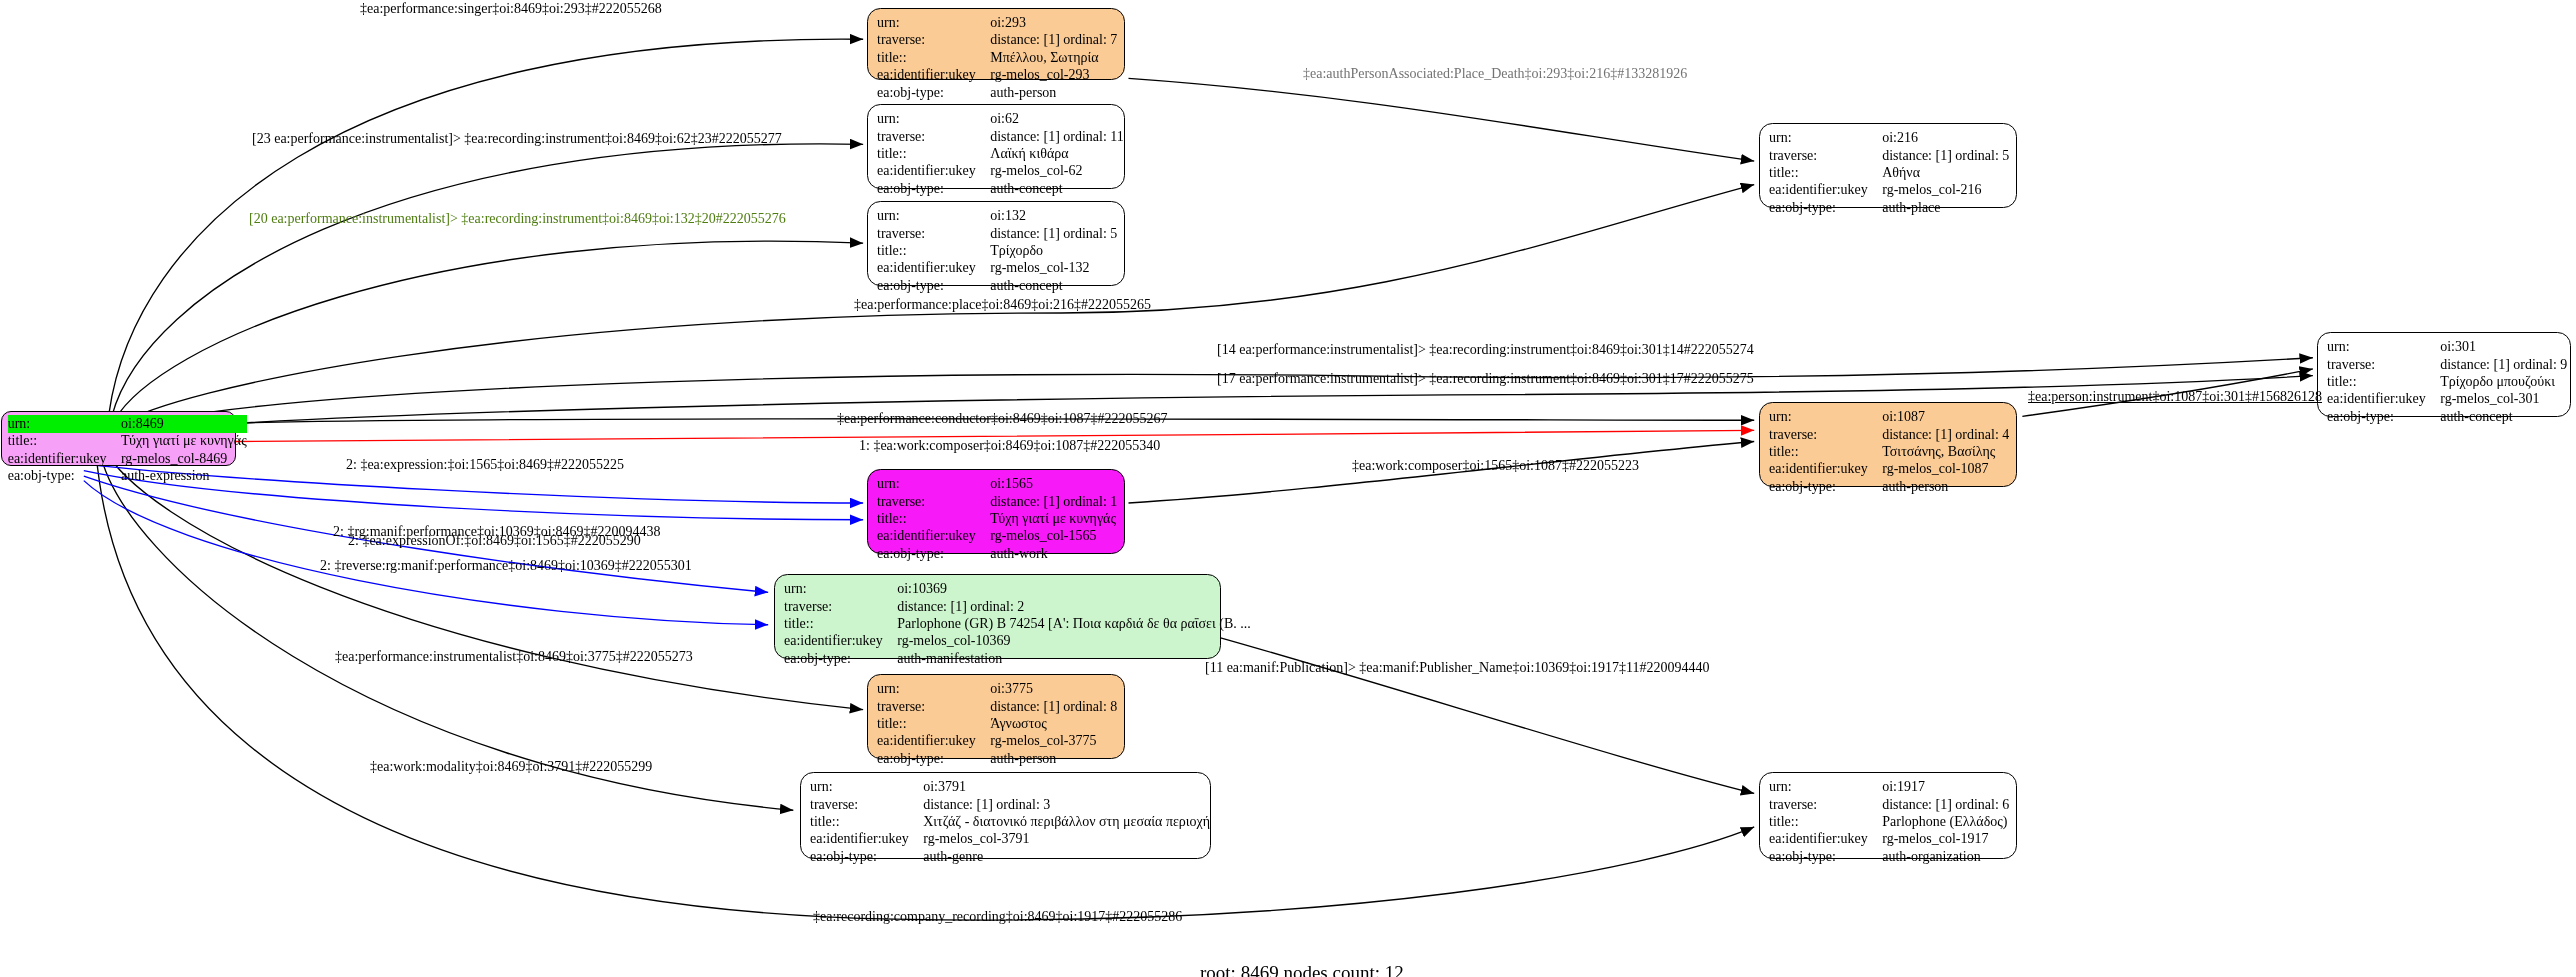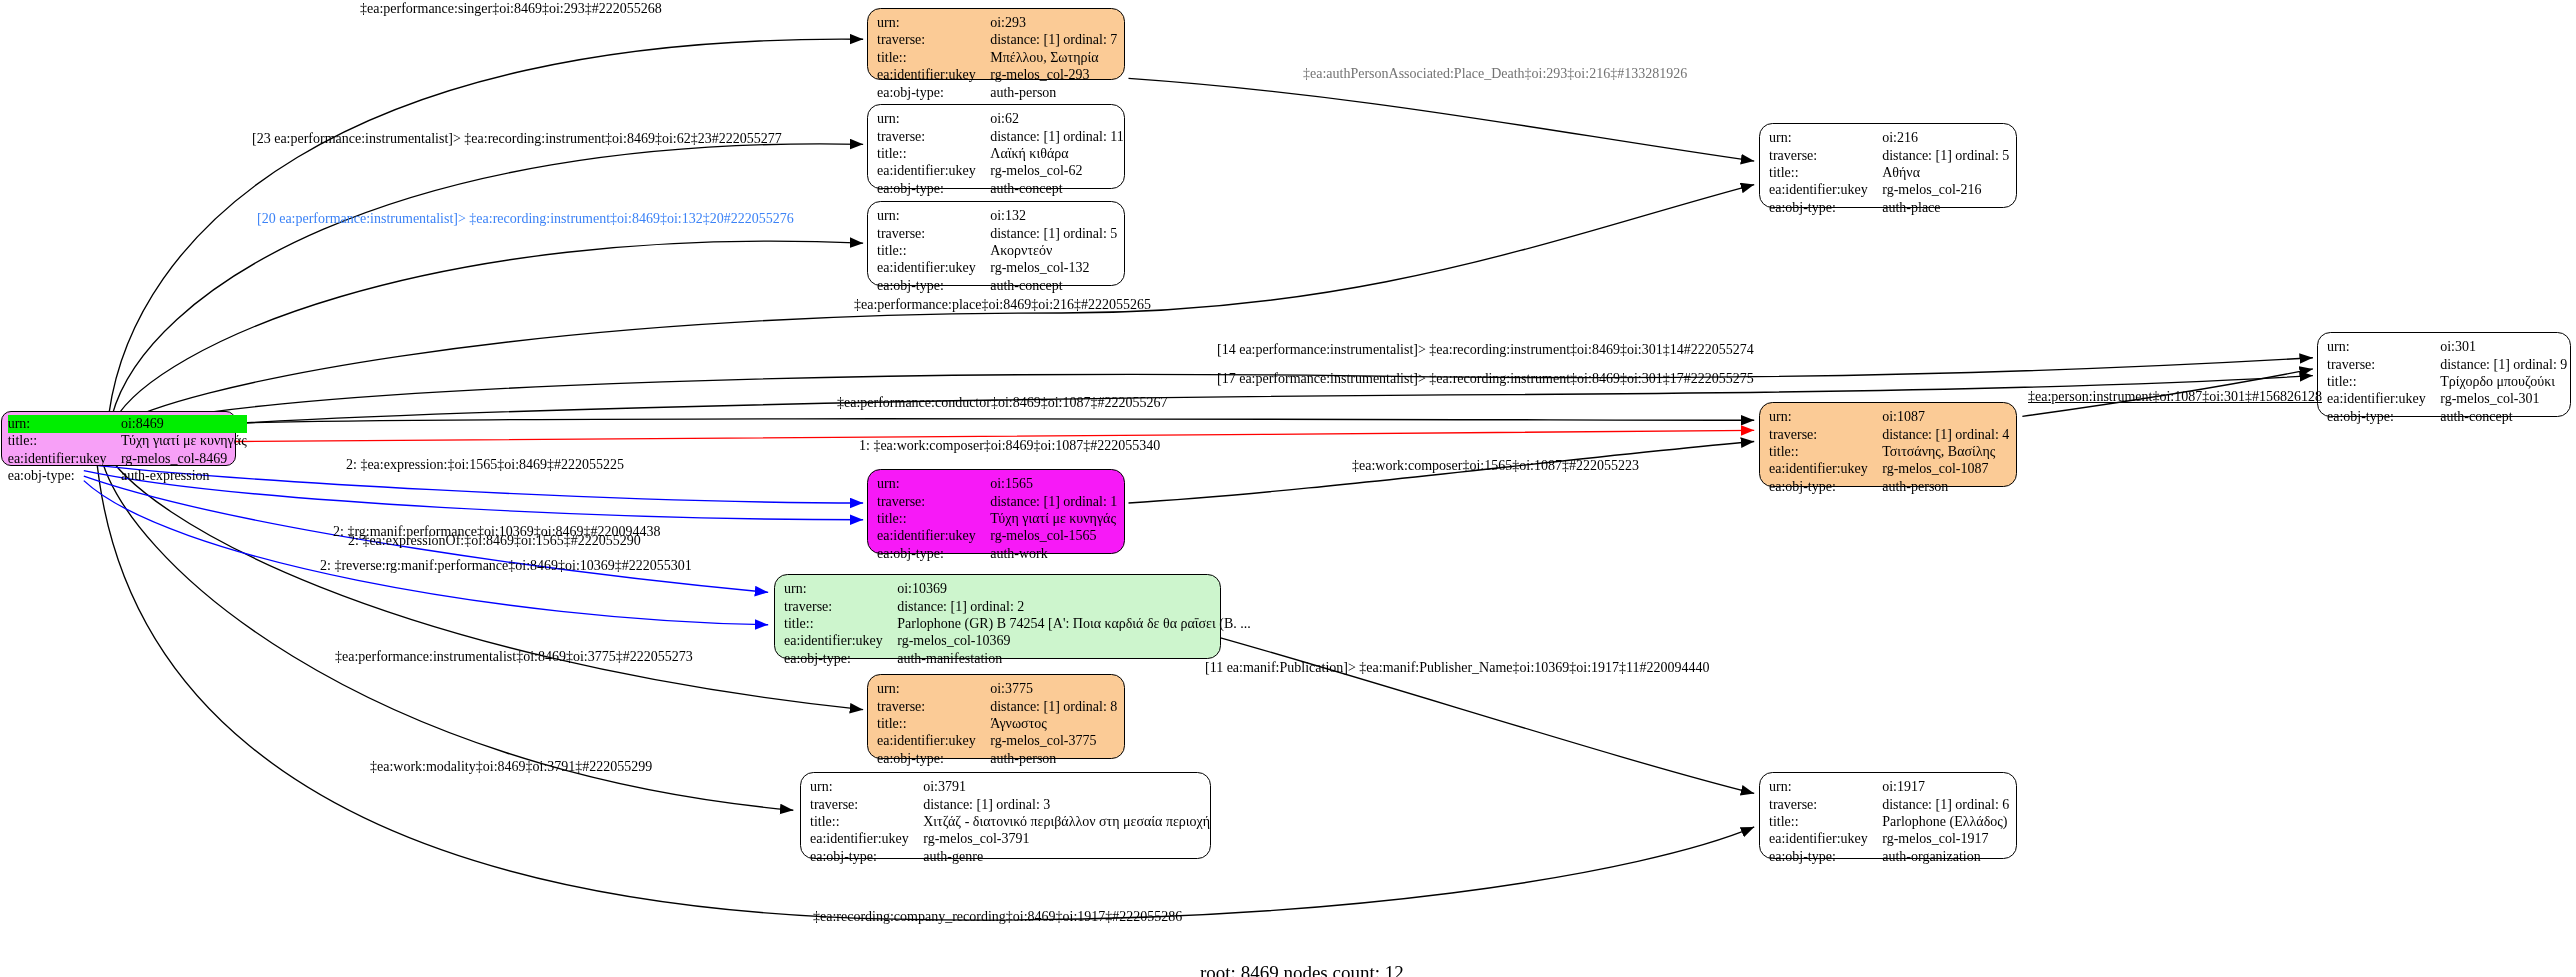--- a/index.html
+++ b/index.html
@@ -171,21 +171,21 @@
           <tr>
         <td class="k">urn:</td>
         <td class="v">oi:132</td>
           </tr>
       <tr>
         <td class="k">traverse:</td>
         <td class="v">distance: [1]    ordinal: 5</td>
           </tr>
       <tr>
         <td class="k">title::</td>
-        <td class="v">Ακορντεόν</td>
+        <td class="v">Τρίχορδο</td>
           </tr>
       <tr>
         <td class="k">ea:identifier:ukey</td>
         <td class="v">rg-melos_col-132</td>
           </tr>
       <tr>
         <td class="k">ea:obj-type:</td>
         <td class="v">auth-concept</td>
           </tr>
     </tbody>
@@ -403,27 +403,27 @@
       <tr>
         <td class="k">ea:obj-type:</td>
         <td class="v">auth-organization</td>
           </tr>
     </tbody>
       </table>
   </div>
 
   <div class="elabel" style="left: 360px; top: 2.2px; color: rgb(0, 0, 0);">‡ea:performance:singer‡oi:8469‡oi:293‡#222055268</div>
   <div class="elabel" style="left: 252px; top: 132px; color: rgb(0, 0, 0);">[23 ea:performance:instrumentalist]&gt; ‡ea:recording:instrument‡oi:8469‡oi:62‡23#222055277</div>
-  <div class="elabel" style="left: 249px; top: 212px; color: #3b82f6; margin-left: 8px;">[20 ea:performance:instrumentalist]&gt; ‡ea:recording:instrument‡oi:8469‡oi:132‡20#222055276</div>
+  <div class="elabel" style="left: 249px; top: 212px; color: #4d7c0f;">[20 ea:performance:instrumentalist]&gt; ‡ea:recording:instrument‡oi:8469‡oi:132‡20#222055276</div>
   <div class="elabel" style="left: 1303px; top: 67px; color: #737373;">‡ea:authPersonAssociated:Place_Death‡oi:293‡oi:216‡#133281926</div>
   <div class="elabel" style="left: 854px; top: 298px; color: rgb(0, 0, 0);">‡ea:performance:place‡oi:8469‡oi:216‡#222055265</div>
   <div class="elabel" style="left: 1217px; top: 343px; color: rgb(0, 0, 0);">[14 ea:performance:instrumentalist]&gt; ‡ea:recording:instrument‡oi:8469‡oi:301‡14#222055274</div>
   <div class="elabel" style="left: 1217px; top: 372px; color: rgb(0, 0, 0);">[17 ea:performance:instrumentalist]&gt; ‡ea:recording:instrument‡oi:8469‡oi:301‡17#222055275</div>
   <div class="elabel" style="left: 2028px; top: 390px; color: rgb(0, 0, 0); text-decoration: underline;">‡ea:person:instrument‡oi:1087‡oi:301‡#156826128</div>
-  <div class="elabel" style="left: 837px; top: 396px; color: rgb(0, 0, 0);">‡ea:performance:conductor‡oi:8469‡oi:1087‡#222055267</div>
+  <div class="elabel" style="left: 837px; top: 412px; color: rgb(0, 0, 0);">‡ea:performance:conductor‡oi:8469‡oi:1087‡#222055267</div>
   <div class="elabel" style="left:859px;top:439px;color:#000;">1: ‡ea:work:composer‡oi:8469‡oi:1087‡#222055340</div>
   <div class="elabel" style="left: 1352px; top: 459px; color: rgb(0, 0, 0);">‡ea:work:composer‡oi:1565‡oi:1087‡#222055223</div>
   <div class="elabel" style="left: 346px; top: 458px; color: rgb(0, 0, 0);">2: ‡ea:expression:‡oi:1565‡oi:8469‡#222055225</div>
   <div class="elabel" style="left: 348px; top: 490px; color: rgb(0, 0, 0); margin-top: 44px;">2: ‡ea:expressionOf:‡oi:8469‡oi:1565‡#222055290</div>
   <div class="elabel" style="left: 333px; top: 525px; color: rgb(0, 0, 0);">2: ‡rg:manif:performance‡oi:10369‡oi:8469‡#220094438</div>
   <div class="elabel" style="left: 320px; top: 559px; color: rgb(0, 0, 0);">2: ‡reverse:rg:manif:performance‡oi:8469‡oi:10369‡#222055301</div>
   <div class="elabel" style="left: 335px; top: 650px; color: rgb(0, 0, 0);">‡ea:performance:instrumentalist‡oi:8469‡oi:3775‡#222055273</div>
   <div class="elabel" style="left: 1205px; top: 661px; color: rgb(0, 0, 0);">[11 ea:manif:Publication]&gt; ‡ea:manif:Publisher_Name‡oi:10369‡oi:1917‡11#220094440</div>
   <div class="elabel" style="left: 370px; top: 760px; color: rgb(0, 0, 0);">‡ea:work:modality‡oi:8469‡oi:3791‡#222055299</div>
   <div class="elabel" style="left: 813px; top: 910px; color: rgb(0, 0, 0);">‡ea:recording:company_recording‡oi:8469‡oi:1917‡#222055286</div>

